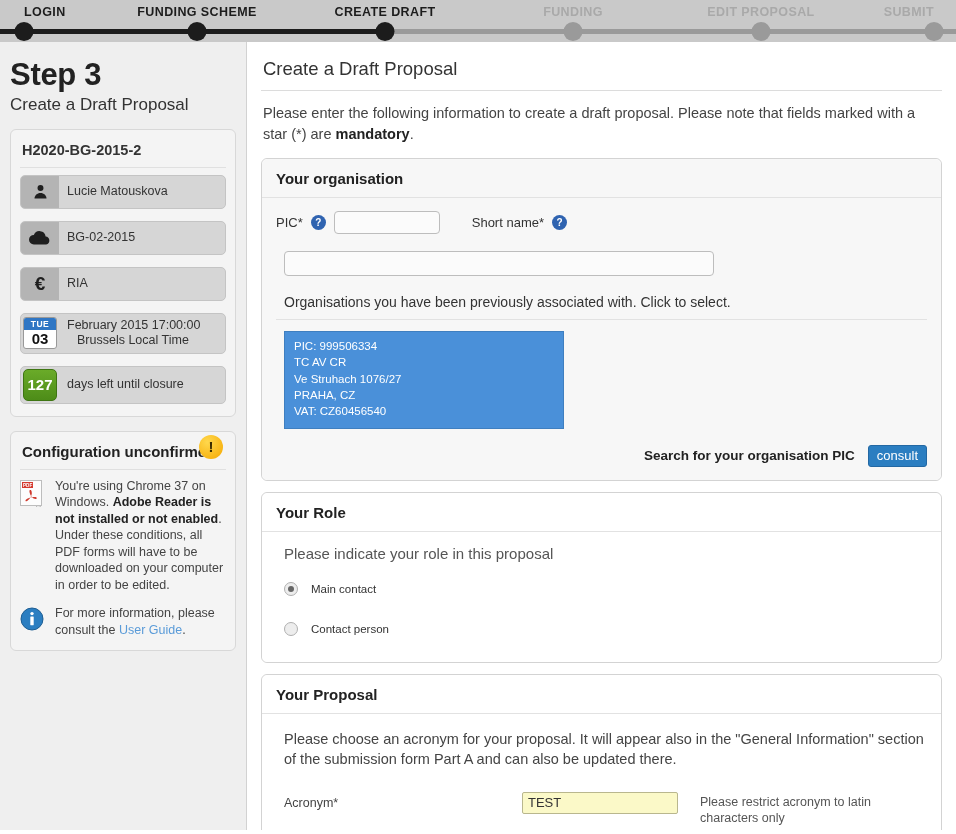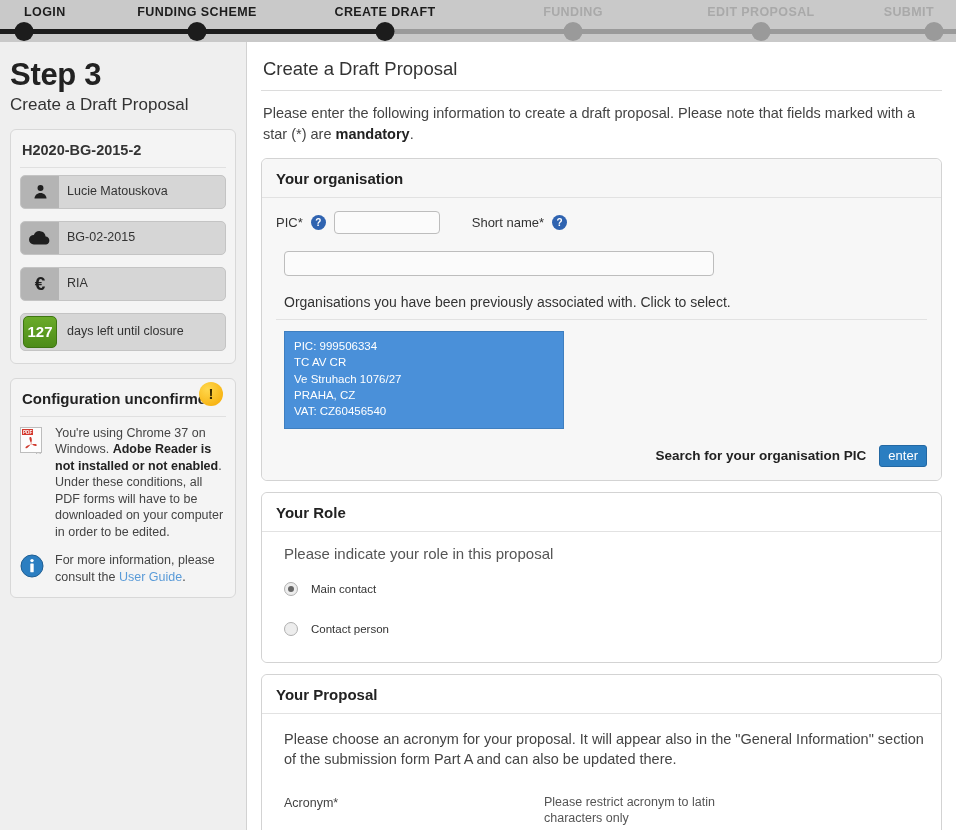--- a/index.html
+++ b/index.html
@@ -457,20 +457,34 @@
         <div class="txt">BG-02-2015</div>
       </div>
 
       <div class="info-row">
         <div class="ico">
           <span style="font-size:19px;font-weight:bold;color:#1f1f1f;line-height:1;">€</span>
         </div>
         <div class="txt">RIA</div>
       </div>
 
+      <div class="info-row plain">
+        <div class="ico">
+          <div class="cal">
+            <div class="cal-top">TUE</div>
+            <div class="cal-day">03</div>
+          </div>
+        </div>
+        <div class="txt">
+          <div>
+            <div>February 2015 17:00:00</div>
+            <div style="padding-left:10px">Brussels Local Time</div>
+          </div>
+        </div>
+      </div>
 
       <div class="info-row plain" style="margin-bottom:2px">
         <div class="ico">
           <div class="days-badge">127</div>
         </div>
         <div class="txt">days left until closure</div>
       </div>
     </div>
 
     <div class="panel" id="config-panel">
@@ -535,21 +549,21 @@
         <div id="org-option">
           <div>PIC: 999506334</div>
           <div>TC AV CR</div>
           <div>Ve Struhach 1076/27</div>
           <div>PRAHA, CZ</div>
           <div>VAT: CZ60456540</div>
         </div>
 
         <div id="search-row">
           <span id="search-row-label">Search for your organisation PIC</span>
-          <button id="search-button">enter</button>
+          <button id="search-button">consult</button>
         </div>
       </div>
     </div>
 
     <div class="card white-body white-head">
       <div class="card-head">Your Role</div>
       <div class="card-body" style="padding-top:11px;padding-bottom:16px">
         <div class="section-text">Please indicate your role in this proposal</div>
 
         <div class="radio-row">
@@ -564,20 +578,23 @@
       </div>
     </div>
 
     <div class="card white-body white-head">
       <div class="card-head">Your Proposal</div>
       <div class="card-body" style="padding-top:13px">
         <div id="proposal-desc">Please choose an acronym for your proposal. It will appear also in the "General Information" section of the submission form Part A and can also be updated there.</div>
 
         <div class="form-grid-row">
           <div class="fg-label">Acronym*</div>
+          <div class="fg-ctrl">
+            <input class="txtbox" id="acronym-input" type="text" value="TEST" style="">
+          </div>
           <div class="fg-hint">Please restrict acronym to latin characters only</div>
         </div>
 
         <div class="form-grid-row" style="padding-top:16px">
           
           
         </div>
       </div>
     </div>
 

